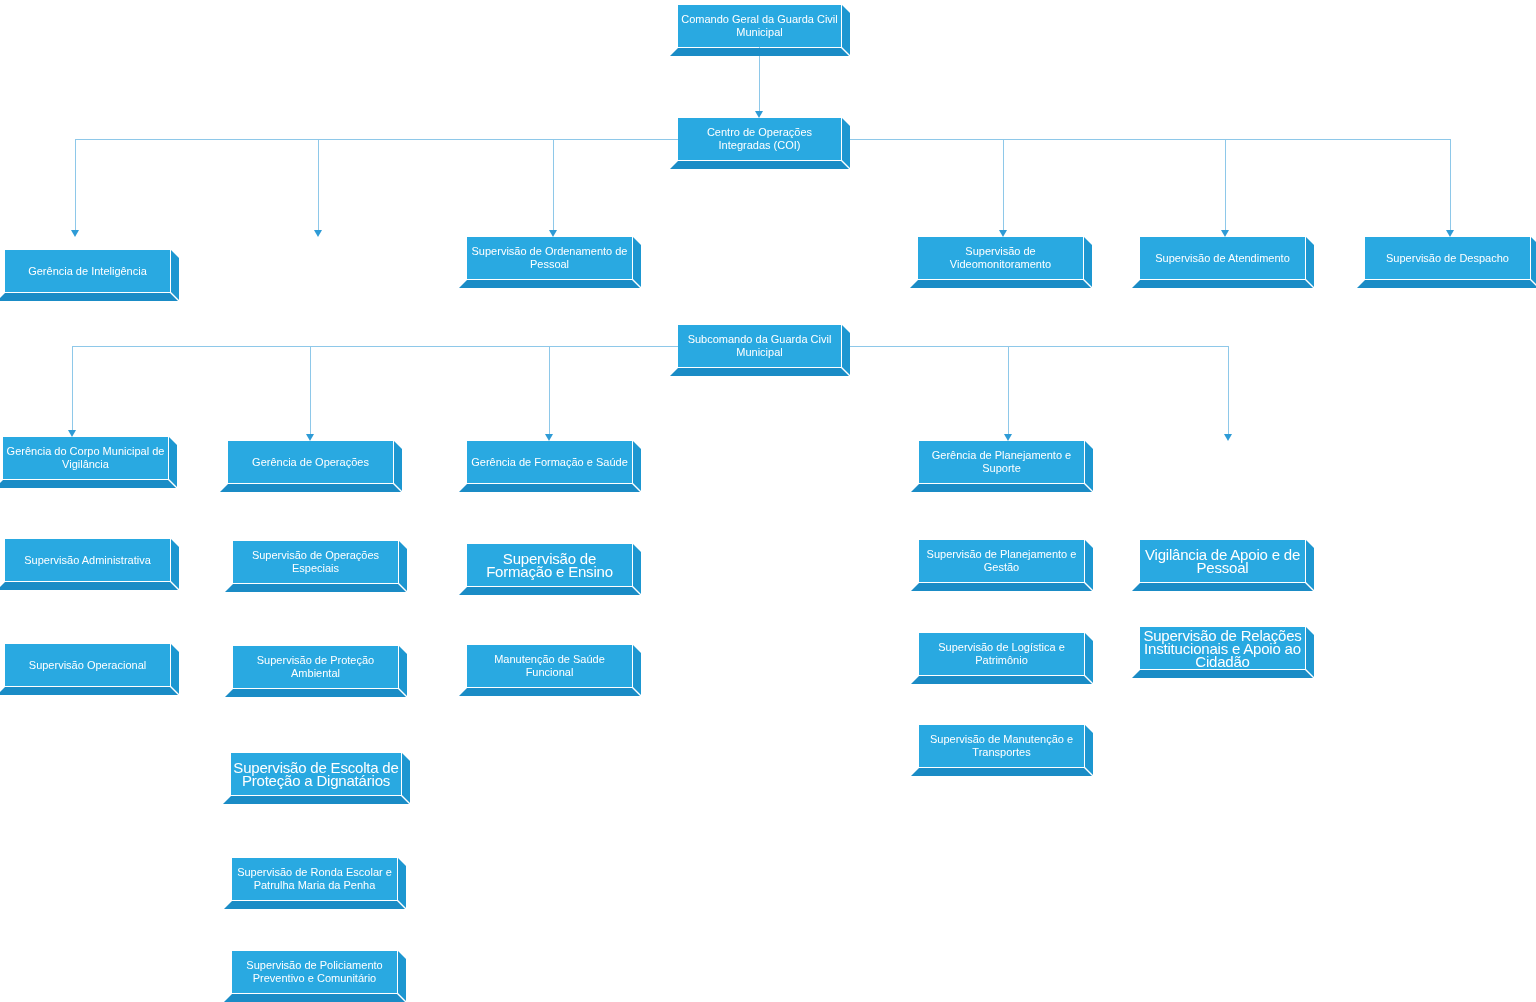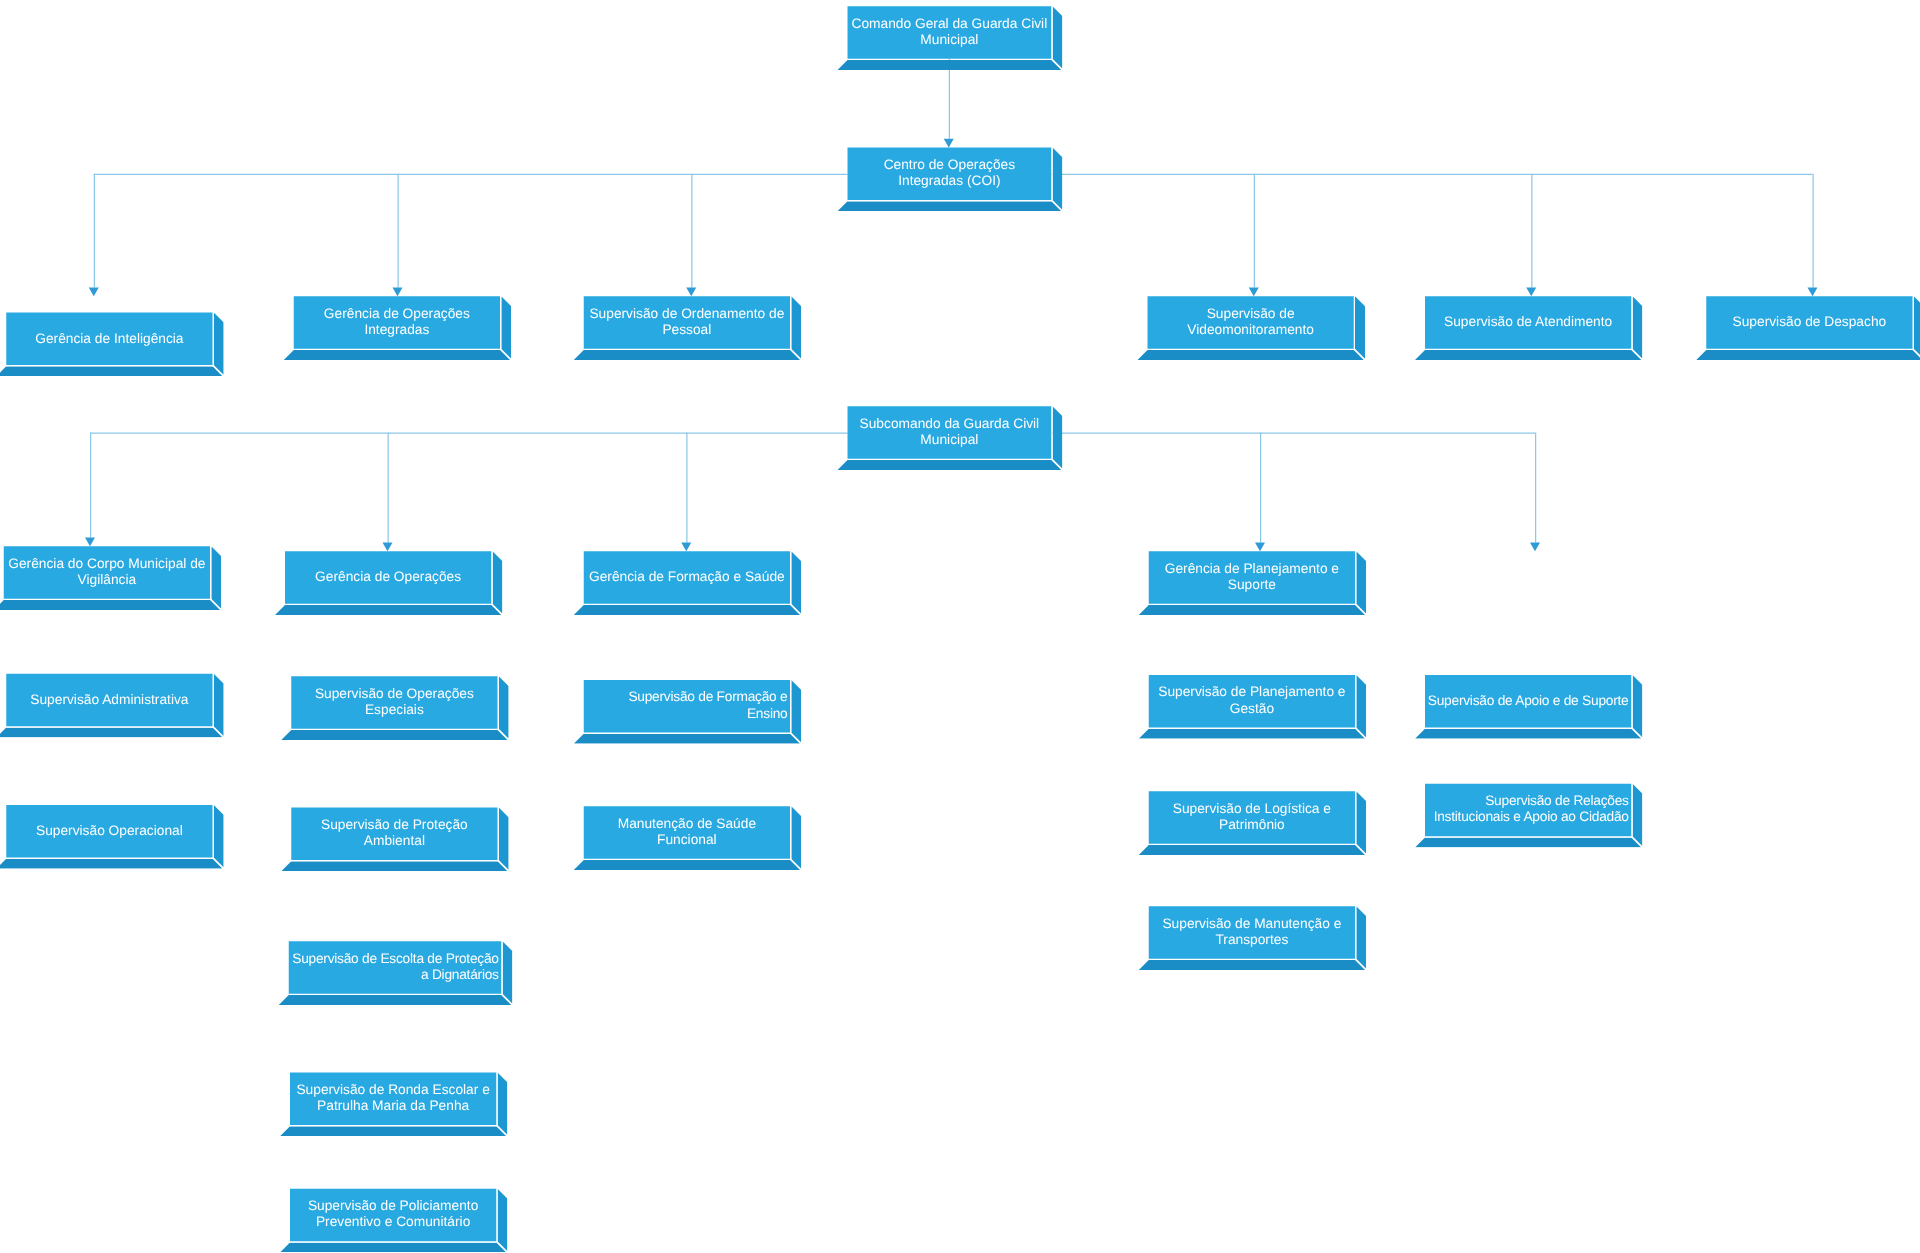--- a/index.html
+++ b/index.html
@@ -19,21 +19,21 @@
     content:"";position:absolute;left:calc(100% + 1px);top:0;width:8px;height:calc(100% + 8px);
     background:var(--node-side,#1d97d1);
     clip-path:polygon(0 0,100% 8px,100% 100%,0 calc(100% - 8px));
   }
   .node::after{ 
     content:"";position:absolute;top:calc(100% + 1px);left:-8px;width:calc(100% + 16px);height:8px;
     background:var(--node-bottom,#1a8cc6);
     clip-path:polygon(8px 0,calc(100% - 8px) 0,100% 100%,0 100%);
   }
   .node .lbl{pointer-events:none;}
-  .fit{font-size:11px;letter-spacing:-0.2px;text-align:right;}
+  .fit{font-size:15px;letter-spacing:-0.2px;}
   
   .hline,.vline{position:absolute;background:var(--connector,#8ec8e9);z-index:1;}
   .hline{height:1px;}
   .vline{width:1px;}
   .arrow-down{
     position:absolute;width:0;height:0;z-index:1;
     border-left:4px solid transparent;border-right:4px solid transparent;
     border-top:7px solid var(--arrowhead,#2e9bd6);
   }
 </style>
@@ -78,23 +78,20 @@
   <div class="node" style="left:678px;top:5px;width:163px;">
     <span class="lbl">Comando Geral da Guarda Civil Municipal</span>
   </div>
   <div class="node" style="left:678px;top:118px;width:163px;">
     <span class="lbl">Centro de Operações Integradas (COI)</span>
   </div>
 
   <div class="node" style="left:5px;top:250px;">
     <span class="lbl">Gerência de Inteligência</span>
   </div>
-  <div class="node" style="left:235px;top:237px;">
-    <span class="lbl">Gerência de Operações Integradas</span>
-  </div>
   <div class="node" style="left:467px;top:237px;">
     <span class="lbl">Supervisão de Ordenamento de Pessoal</span>
   </div>
   <div class="node" style="left:918px;top:237px;">
     <span class="lbl">Supervisão de Videomonitoramento</span>
   </div>
   <div class="node" style="left:1140px;top:237px;">
     <span class="lbl">Supervisão de Atendimento</span>
   </div>
   <div class="node" style="left:1365px;top:237px;">
@@ -124,21 +121,21 @@
   <div class="node" style="left:233px;top:541px;">
     <span class="lbl">Supervisão de Operações Especiais</span>
   </div>
   <div class="node fit" style="left:467px;top:544px;">
     <span class="lbl">Supervisão de Formação e Ensino</span>
   </div>
   <div class="node" style="left:919px;top:540px;">
     <span class="lbl">Supervisão de Planejamento e Gestão</span>
   </div>
   <div class="node fit" style="left:1140px;top:540px;">
-    <span class="lbl">Supervisão de Apoio e de Suporte</span>
+    <span class="lbl">Vigilância de Apoio e de Pessoal</span>
   </div>
 
   <div class="node" style="left:5px;top:644px;">
     <span class="lbl">Supervisão Operacional</span>
   </div>
   <div class="node" style="left:233px;top:646px;align-items:center;">
     <span class="lbl">Supervisão de Proteção Ambiental</span>
   </div>
   <div class="node" style="left:467px;top:645px;">
     <span class="lbl">Manutenção de Saúde Funcional</span>

